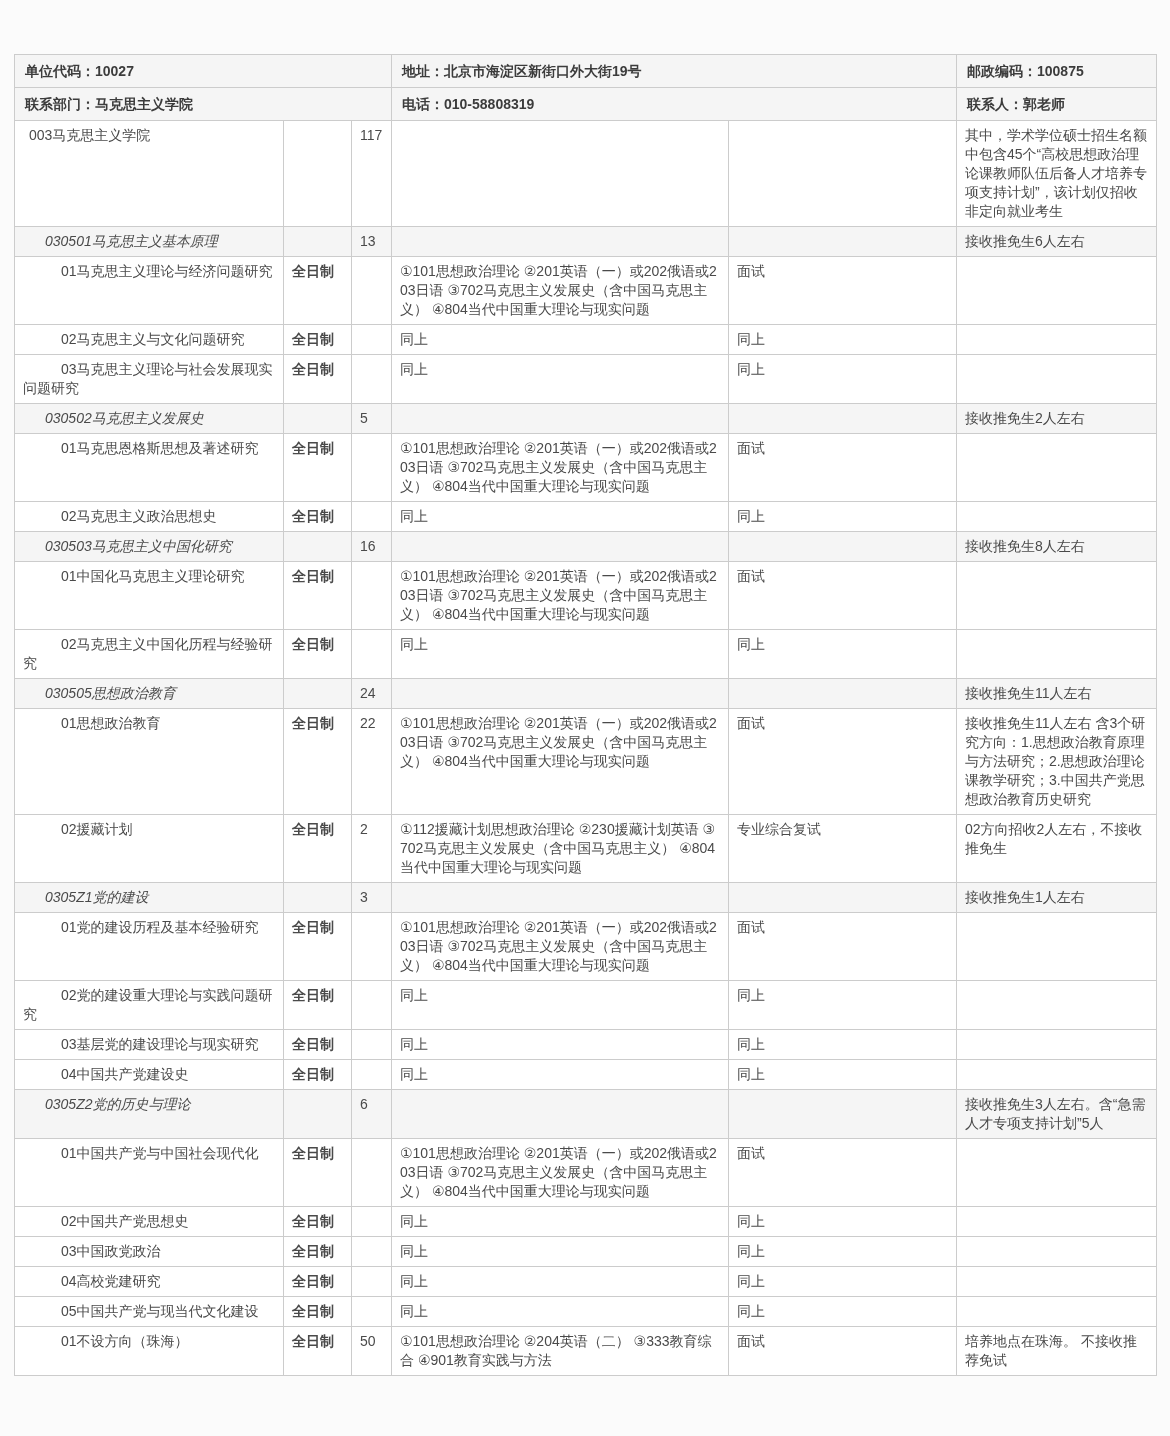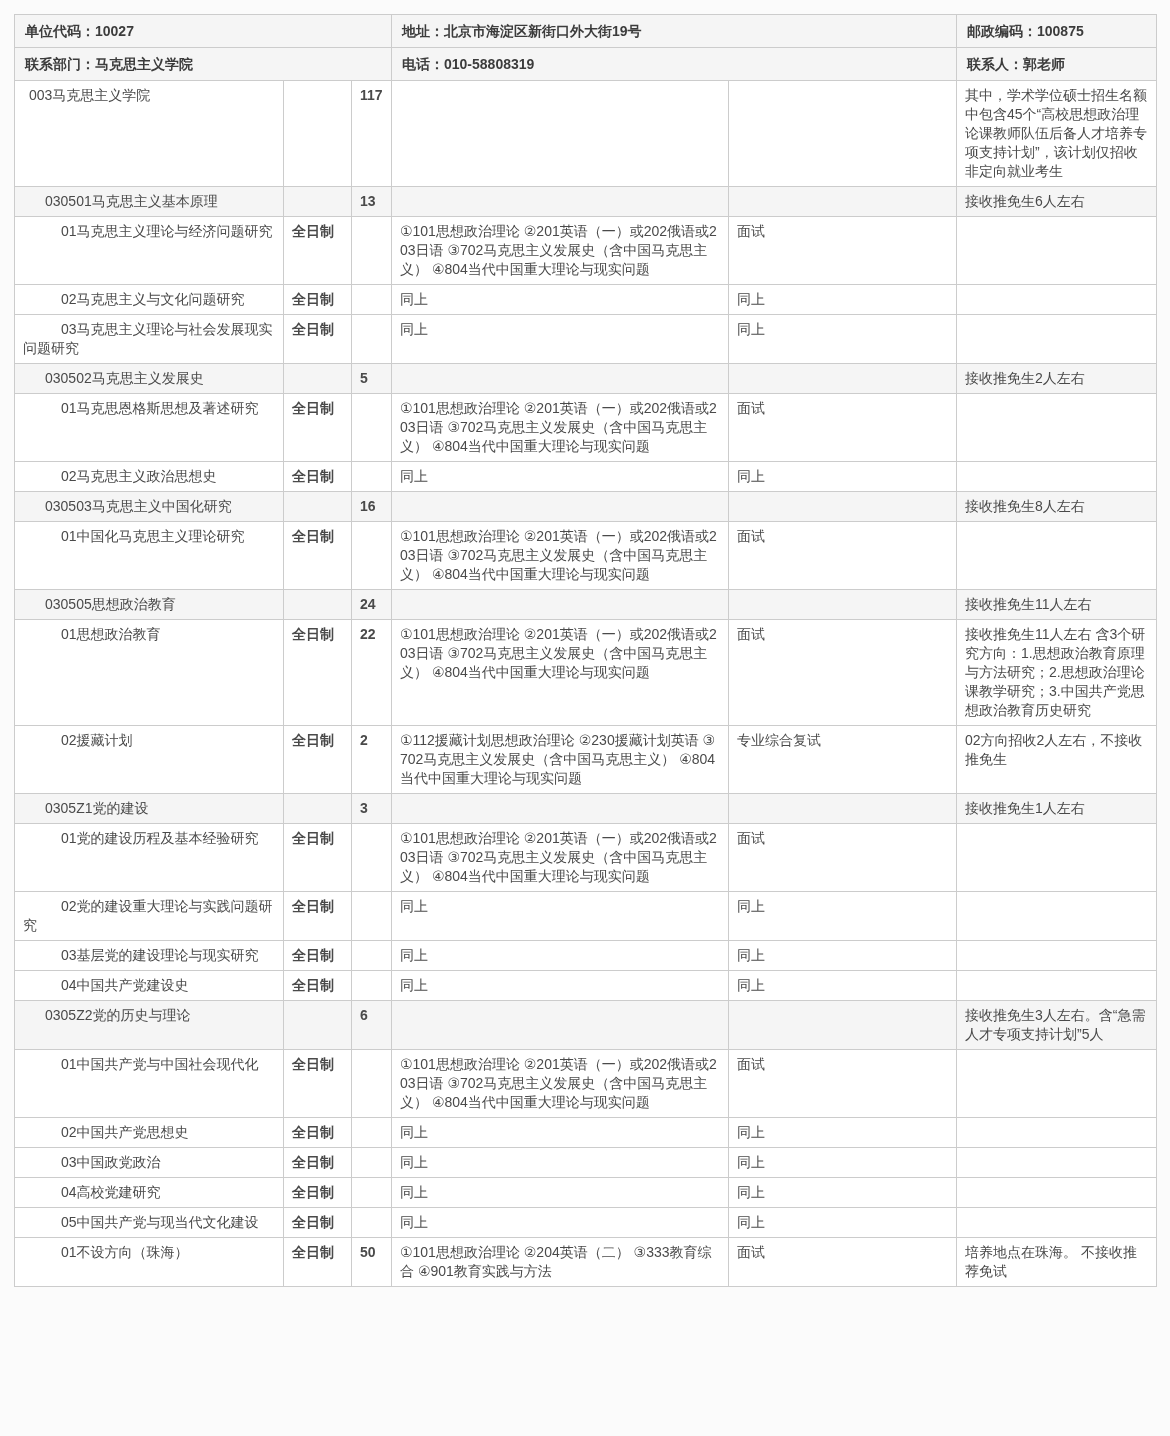--- a/index.html
+++ b/index.html
@@ -4,20 +4,21 @@
 <style>
   * { box-sizing: border-box; margin: 0; padding: 0; }
   html, body {
     background: #fbfbfb;
     font-family: "Liberation Sans", "DejaVu Sans", sans-serif;
     color: #4a4a4a;
   }
   .page {
     width: 980px;
     padding: 14px;
+    margin-top: 40px;
   }
   table.grid {
     width: 1142px;
     table-layout: fixed;
     border-collapse: collapse;
     background: #ffffff;
   }
   table.grid td, table.grid th {
     border: 1px solid #cccccc;
     font-size: 14px;
@@ -43,24 +44,24 @@
     text-align: center;
     font-weight: bold;
     color: #3c3c3c;
     background: #f5f5f5;
     padding: 4px 2px;
   }
   
   tr.shaded td { background: #f5f5f5; }
   td.c-name   { padding-left: 4px; }
   td.c-name.ind0 { text-indent: 6px; }
-  td.c-name.ind1 { text-indent: 22px; }
+  td.c-name.ind1 { text-indent: 22px; font-style: italic; }
   td.c-name.ind2 { text-indent: 38px; }
   td.c-mode   { padding-left: 8px; font-weight: bold; }
-  td.c-count  { padding: 5px 4px; font-weight: bold; }
+  td.c-count  { padding: 5px 4px; }
   tr.major-row td, tr.college-row td { height: 30px; }
   tr.direction-row td { height: 30px; }
 </style>
 </head>
 <body>
 
 <div class="page">
   <table class="grid">
     <colgroup>
       <col style="width:269px">
@@ -155,20 +156,28 @@
           <td class="c-remark">接收推免生8人左右</td>
         </tr>
         <tr class="direction-row">
           <td class="c-name ind2">01中国化马克思主义理论研究</td>
           <td class="c-mode">全日制</td>
           <td class="c-count"></td>
           <td class="c-initial">①101思想政治理论 ②201英语（一）或202俄语或203日语 ③702马克思主义发展史（含中国马克思主义） ④804当代中国重大理论与现实问题</td>
           <td class="c-retest">面试</td>
           <td class="c-remark"></td>
         </tr>
+        <tr class="direction-row">
+          <td class="c-name ind2">02马克思主义中国化历程与经验研究</td>
+          <td class="c-mode">全日制</td>
+          <td class="c-count"></td>
+          <td class="c-initial">同上</td>
+          <td class="c-retest">同上</td>
+          <td class="c-remark"></td>
+        </tr>
         <tr class="major-row shaded">
           <td class="c-name ind1">030505思想政治教育</td>
           <td class="c-mode"></td>
           <td class="c-count">24</td>
           <td class="c-initial"></td>
           <td class="c-retest"></td>
           <td class="c-remark">接收推免生11人左右</td>
         </tr>
         <tr class="direction-row">
           <td class="c-name ind2">01思想政治教育</td>

